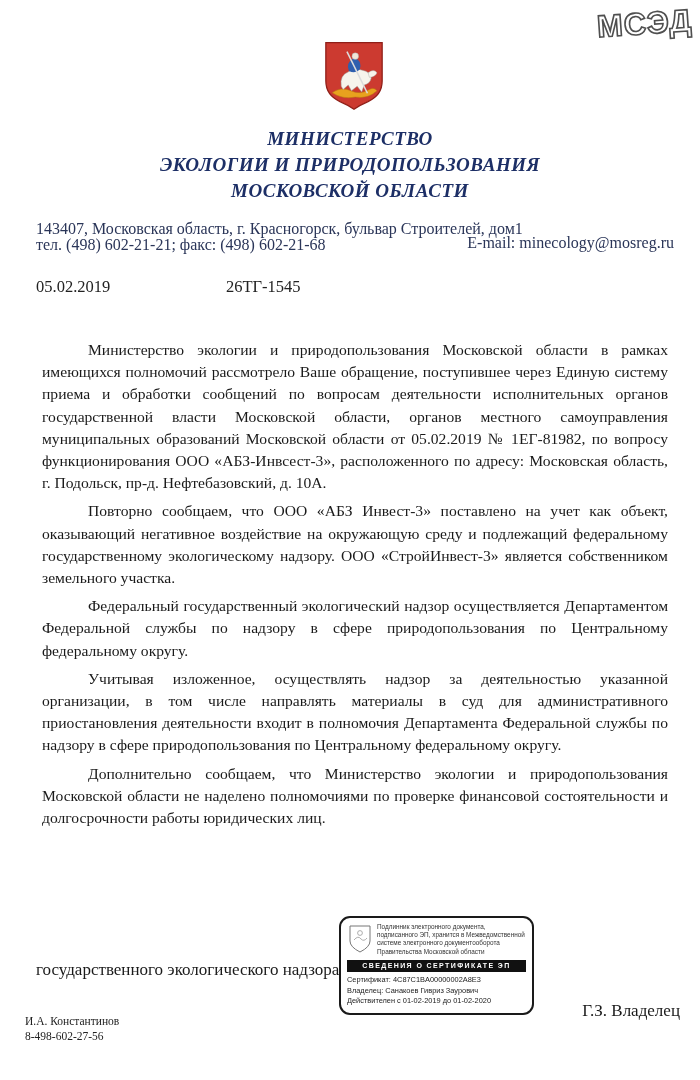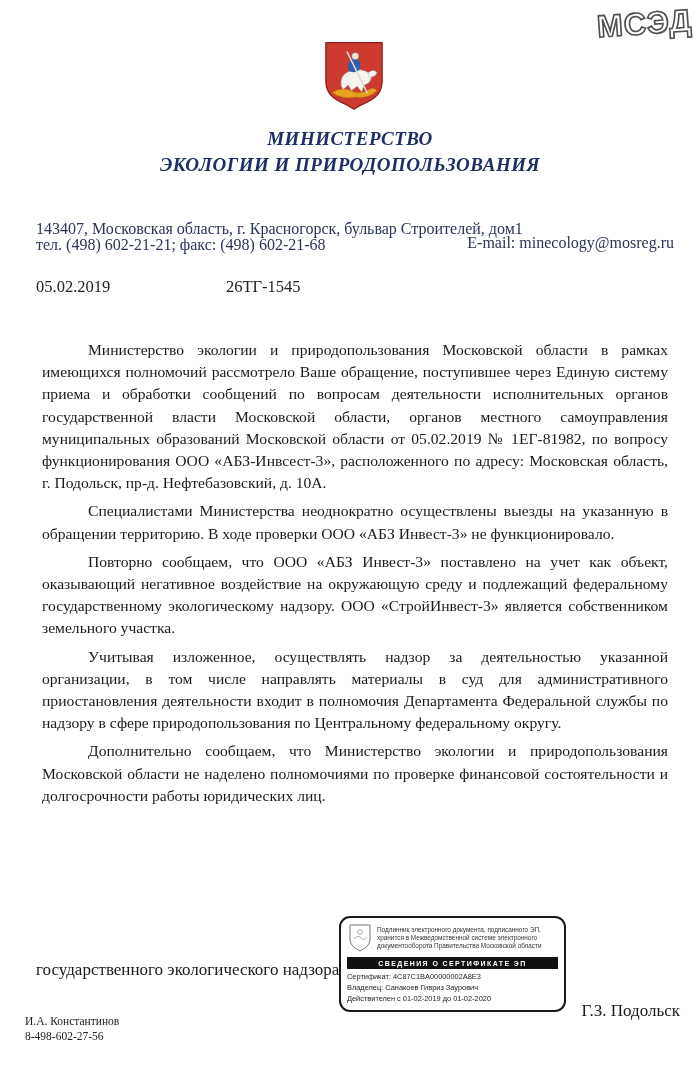--- a/index.html
+++ b/index.html
@@ -70,21 +70,21 @@
     position:absolute;top:956px;left:36px;
     font-size:17px;line-height:27px;
   }
   .sig-name{
     position:absolute;top:1001px;right:20px;
     font-size:17px;
   }
 
   
   .stamp{
-    position:absolute;top:916px;left:339px;width:227px;
+    position:absolute;top:916px;left:339px;width:195px;
     background:#ffffff;
     border:2px solid #1a1a1a;
     border-radius:11px;
     padding:5px 6px 6px 6px;
     box-sizing:border-box;
     font-family:"Liberation Sans","DejaVu Sans",sans-serif;
     z-index:3;
   }
   .stamp-top{display:flex;align-items:center;gap:4px;}
   .stamp-emblem{flex:0 0 26px;height:30px;}
@@ -121,46 +121,47 @@
     <path d="M30 72 Q27 55 42 49 Q52 43 63 47 Q75 49 77 59 Q75 68 66 70 L62 81 L55 72 L46 79 L41 70 L33 77 Z" fill="#f7f4ec" stroke="#9a9a9a" stroke-width="0.8"></path>
     <path d="M72 51 Q81 44 86 51 Q83 58 74 58 Z" fill="#f7f4ec" stroke="#9a9a9a" stroke-width="0.6"></path>
     <path d="M48 29 Q37 36 42 48 Q52 53 59 46 Q63 35 54 29 Z" fill="#2f5fae"></path>
     <circle cx="52" cy="25" r="5.2" fill="#f0e6d8" stroke="#9a9a9a" stroke-width="0.6"></circle>
     <line x1="39" y1="18" x2="71" y2="83" stroke="#dcdcdc" stroke-width="2.4"></line>
   </svg>
 
   <div class="ministry">
     <div>МИНИСТЕРСТВО</div>
     <div>ЭКОЛОГИИ И ПРИРОДОПОЛЬЗОВАНИЯ</div>
+    <div>МОСКОВСКОЙ ОБЛАСТИ</div>
   </div>
 
   <div class="addr">
     <div>143407, Московская область, г. Красногорск, бульвар Строителей, дом1</div>
     <div>тел. (498) 602-21-21; факс: (498) 602-21-68</div>
     <div class="email">E-mail: minecology@mosreg.ru</div>
   </div>
 
   <div class="refline">
     <span>05.02.2019</span>
     <span class="ref-number">26ТГ-1545</span>
   </div>
 
   <div class="body-text">
     <p>Министерство экологии и природопользования Московской области в рамках имеющихся полномочий рассмотрело Ваше обращение, поступившее через Единую систему приема и обработки сообщений по вопросам деятельности исполнительных органов государственной власти Московской области, органов местного самоуправления муниципальных образований Московской области от 05.02.2019 № 1ЕГ-81982, по вопросу функционирования ООО «АБЗ-Инвсест-3», расположенного по адресу: Московская область, г. Подольск, пр-д. Нефтебазовский, д. 10А.</p>
-    <p>Специалистами Министерства неоднократно осуществлены выезды на указанную в обращении территорию. В ходе проверки ООО «АБЗ Инвест-3» не функционировало.</p>
     <p>Повторно сообщаем, что ООО «АБЗ Инвест-3» поставлено на учет как объект, оказывающий негативное воздействие на окружающую среду и подлежащий федеральному государственному экологическому надзору. ООО «СтройИнвест-3» является собственником земельного участка.</p>
+    <p>Федеральный государственный экологический надзор осуществляется Департаментом Федеральной службы по надзору в сфере природопользования по Центральному федеральному округу.</p>
     <p>Учитывая изложенное, осуществлять надзор за деятельностью указанной организации, в том числе направлять материалы в суд для административного приостановления деятельности входит в полномочия Департамента Федеральной службы по надзору в сфере природопользования по Центральному федеральному округу.</p>
     <p>Дополнительно сообщаем, что Министерство экологии и природопользования Московской области не наделено полномочиями по проверке финансовой состоятельности и долгосрочности работы юридических лиц.</p>
   </div>
 
   <div class="sig-title">
     <div>государственного экологического надзора</div>
   </div>
 
-  <div class="sig-name">Г.З. Подольск</div>
+  <div class="sig-name">Г.З. Владелец</div>
 
   <div class="stamp">
     <div class="stamp-top">
       <svg class="stamp-emblem" viewBox="0 0 24 30" aria-hidden="true">
         <path d="M2 2 H22 V17 Q22 23 12 28 Q2 23 2 17 Z" fill="none" stroke="#777" stroke-width="1"></path>
         <path d="M6 16 Q10 11 13 15 Q16 18 19 14" fill="none" stroke="#999" stroke-width="0.8"></path>
         <circle cx="12" cy="9" r="2.4" fill="none" stroke="#999" stroke-width="0.8"></circle>
       </svg>
       <div class="stamp-notice">Подлинник электронного документа, подписанного ЭП, хранится в Межведомственной системе электронного документооборота Правительства Московской области</div>
     </div>

